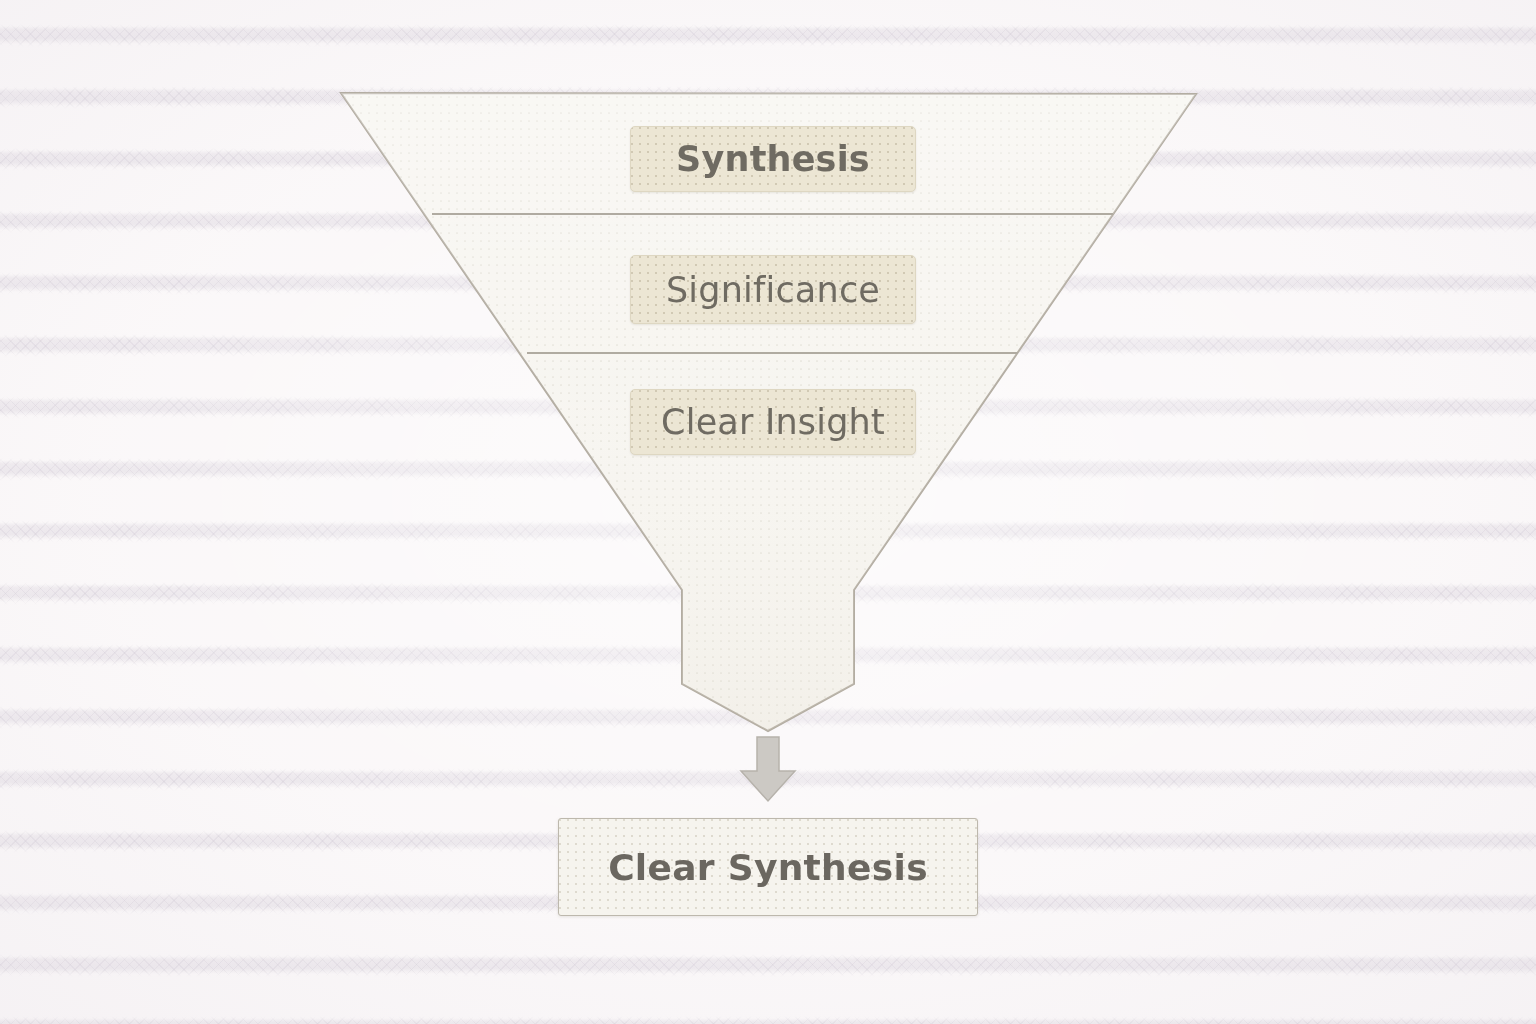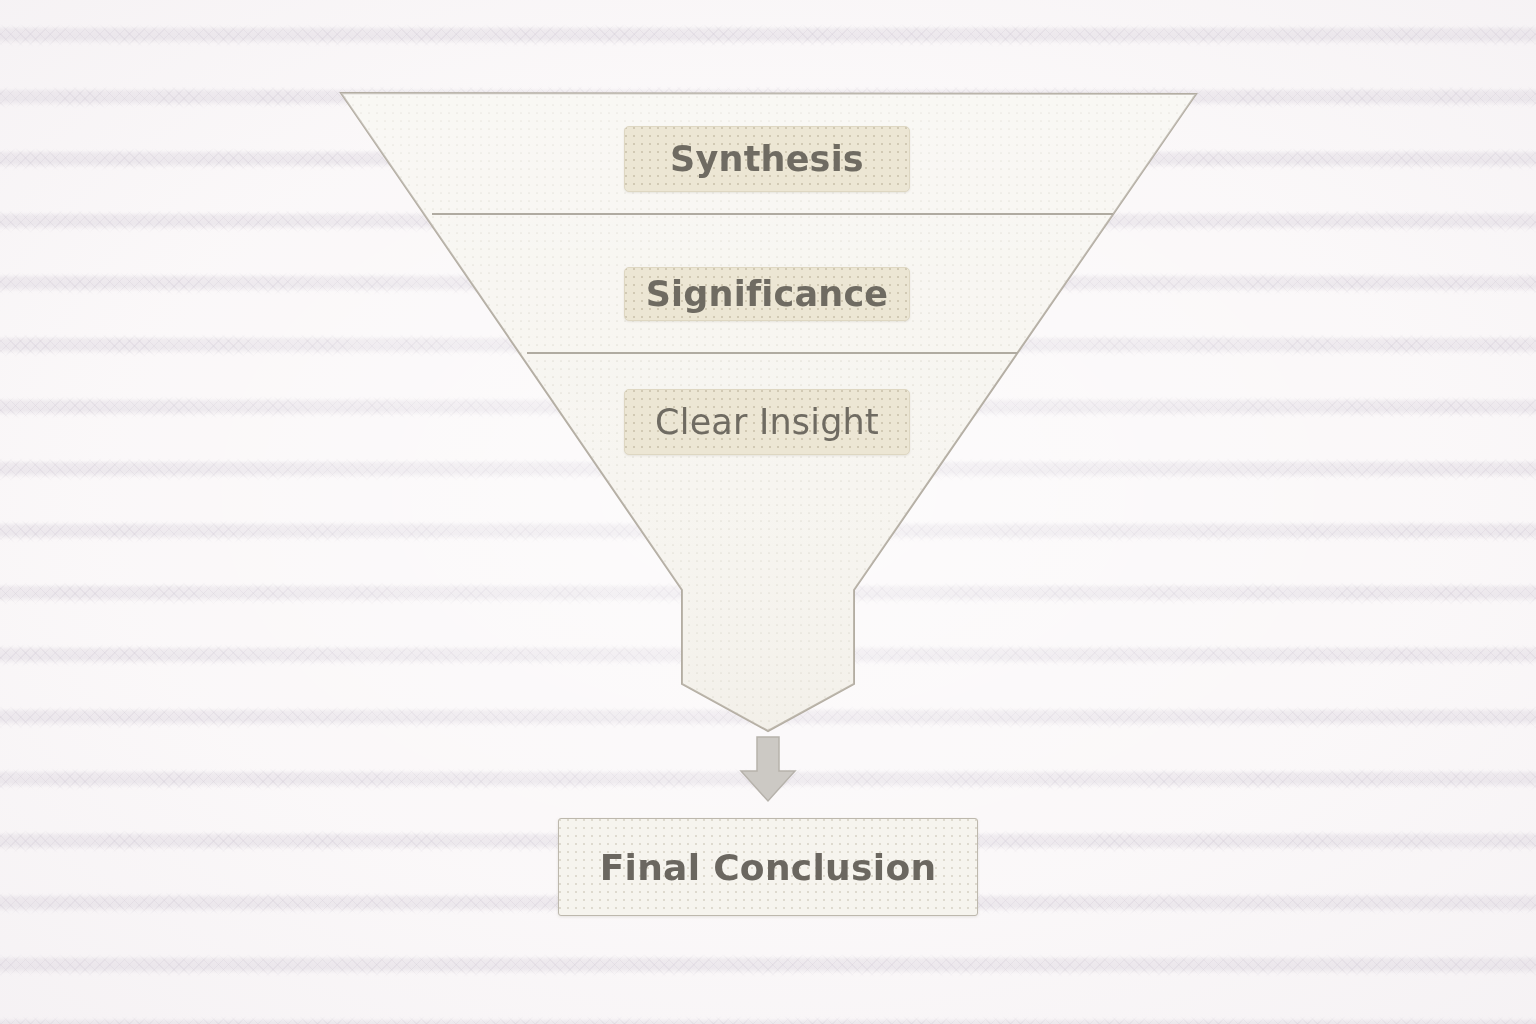--- a/index.html
+++ b/index.html
@@ -89,40 +89,41 @@
     background-color: #ece6d4;
     border: 1px solid #ded7c2;
     display: flex;
     align-items: center;
     justify-content: center;
     text-align: center;
     color: #6f6b62;
     letter-spacing: 0.2px;
     box-shadow: 0 1px 2px rgba(150,143,128,0.18);
     overflow: hidden;
+    margin-left: 6px;
   }
   .stage-chip::after {
     content: "";
     position: absolute;
     left: 0; top: 0; right: 0; bottom: 0;
     background-image:
       radial-gradient(circle at 1px 1px,
         rgba(168,158,132,0.40) 0.9px, rgba(0,0,0,0) 1.1px);
     background-size: 8px 8px;
     pointer-events: none;
   }
   .stage-chip span {
     position: relative;
     z-index: 2;
   }
 
   #chip-0 { left: 624px; top: 126px; width: 286px; height: 66px;
             font-size: 35px; font-weight: bold; }
-  #chip-1 { left: 624px; top: 267px; width: 286px; height: 54px;
-            font-size: 35px; font-weight: bold; }
+  #chip-1 { left: 624px; top: 255px; width: 286px; height: 69px;
+            font-size: 35px; font-weight: normal; }
   #chip-2 { left: 624px; top: 389px; width: 286px; height: 66px;
             font-size: 35px; font-weight: normal; }
 
   
   #conclusion-box {
     position: absolute;
     left: 558px;
     top: 818px;
     width: 420px;
     height: 98px;
@@ -217,16 +218,16 @@
 
   <div class="stage-chip" id="chip-1">
     <span>Significance</span>
   </div>
 
   <div class="stage-chip" id="chip-2">
     <span>Clear Insight</span>
   </div>
 
   <div id="conclusion-box">
-    <span>Final Conclusion</span>
+    <span>Clear Synthesis</span>
   </div>
 
 </div>
 
 </body></html>

